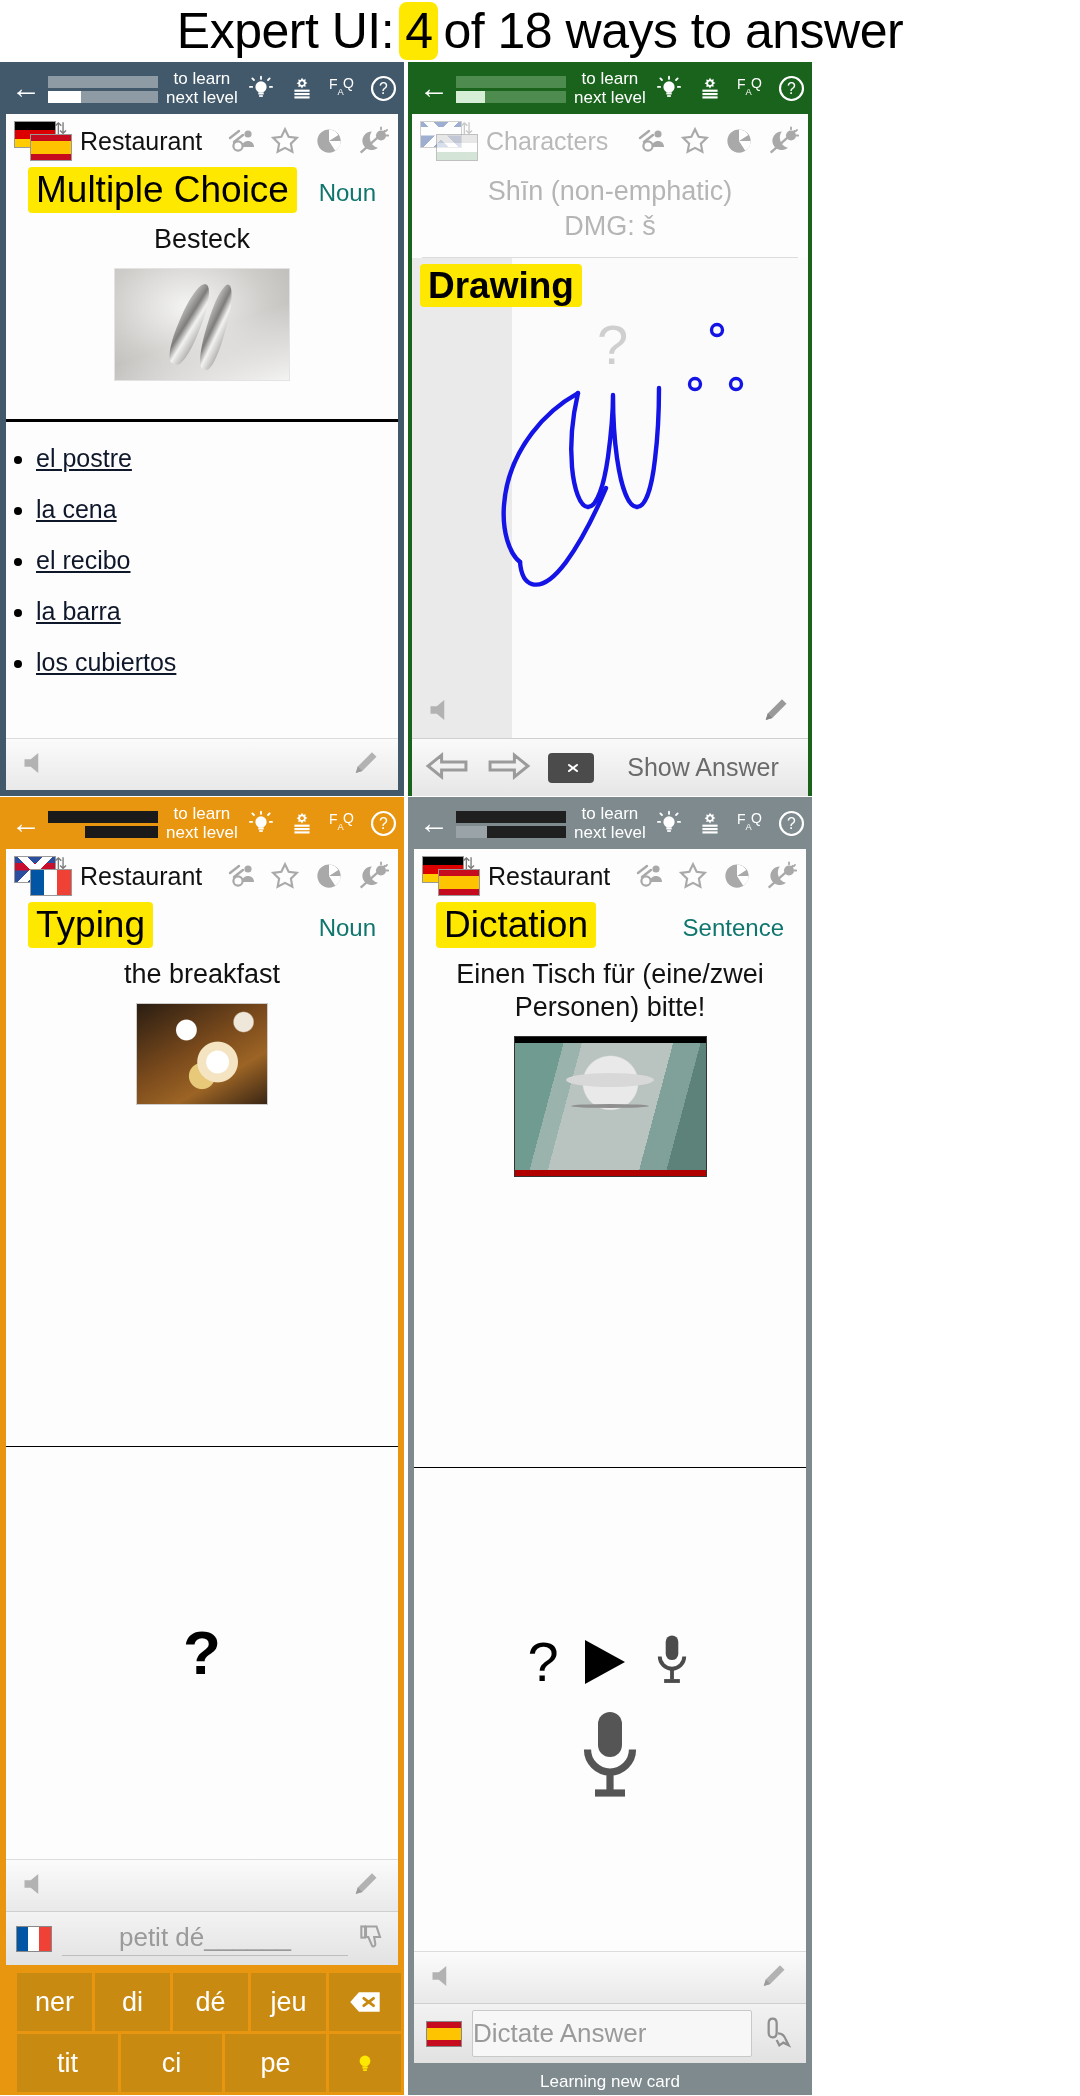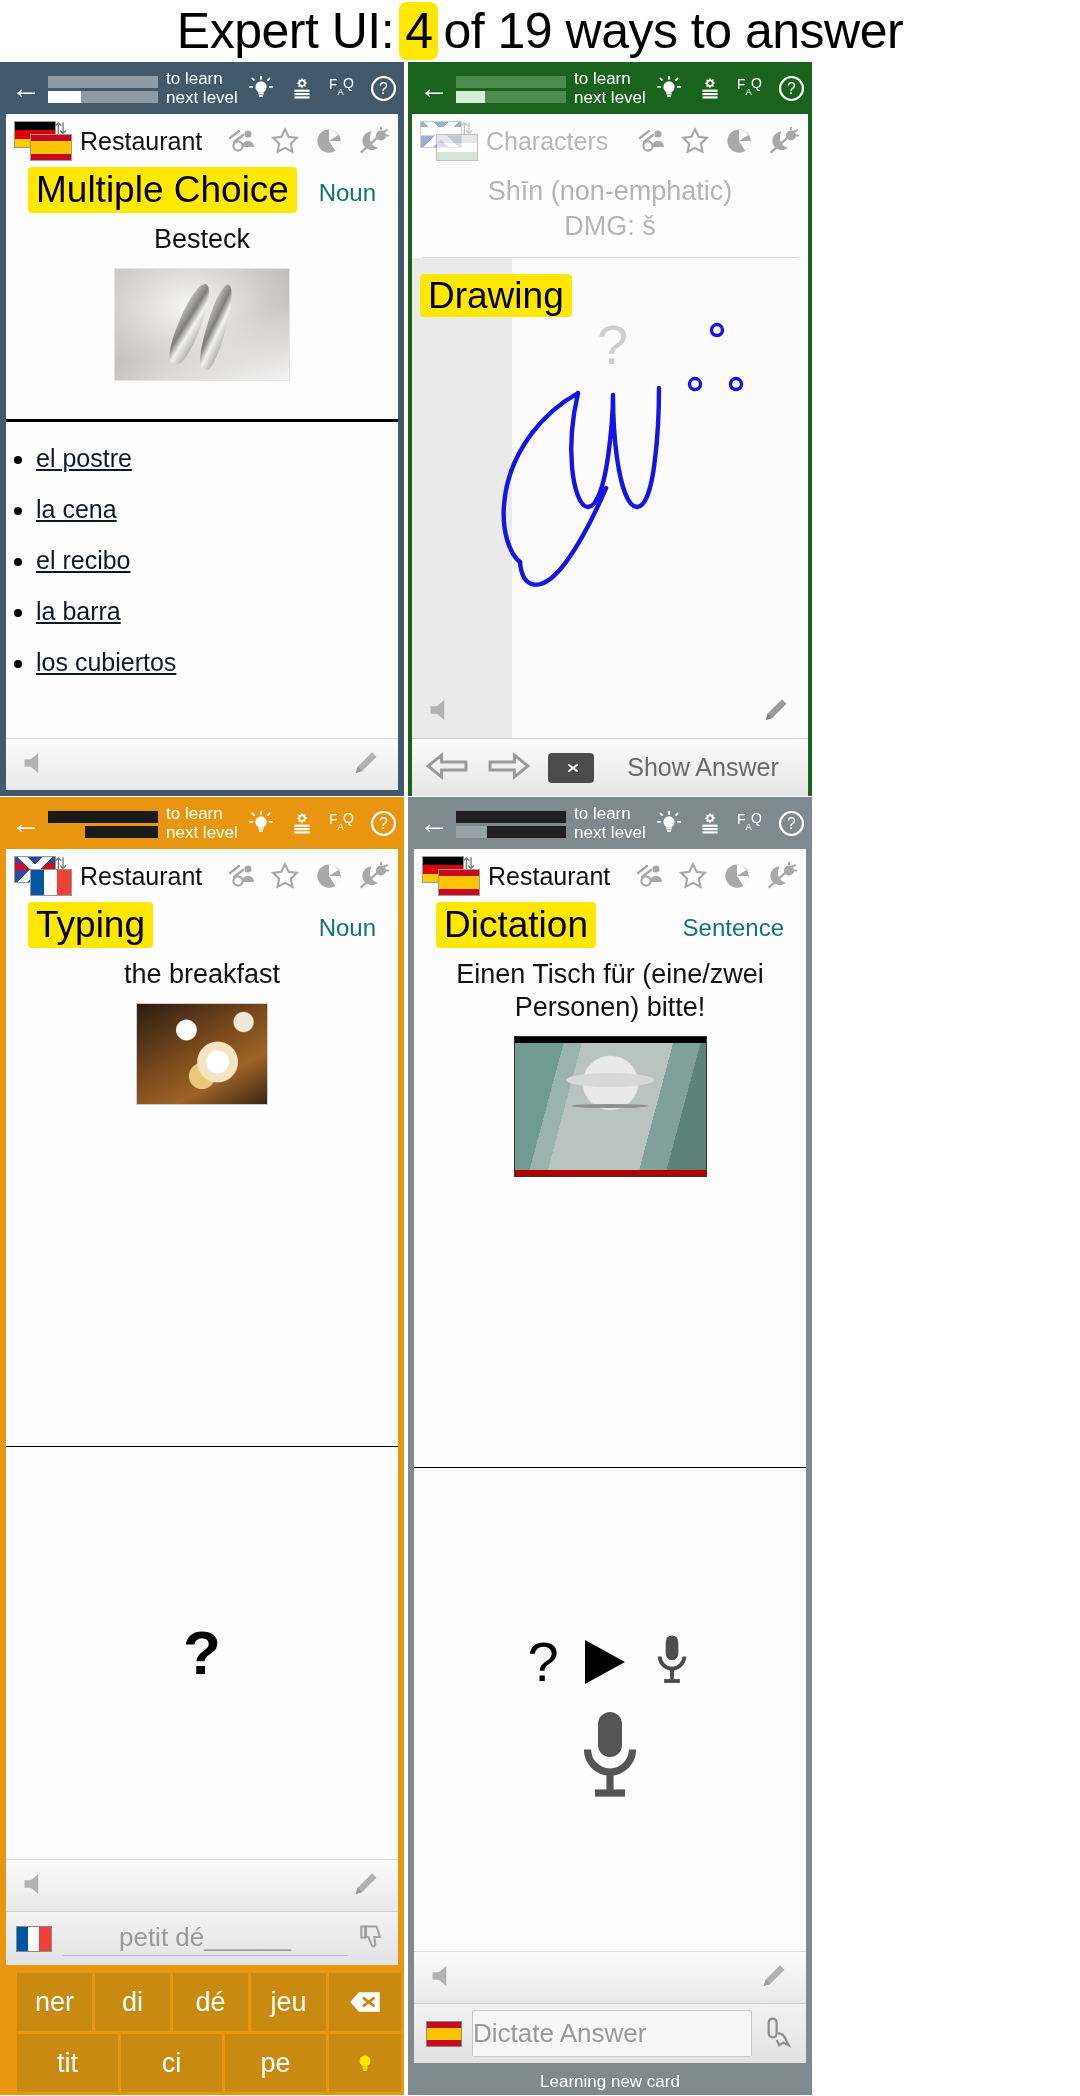--- a/index.html
+++ b/index.html
@@ -71,20 +71,21 @@
   .bar-fill { position:absolute; left:0; top:0; bottom:0; background:#fff; }
   .green .bar-fill { background:#D6EED6; }
   .blue .bar-fill  { background:#fff; }
   .orange .bar-fill{ background:#E8960F; }
   .grey .bar-fill  { background:#9AA3A8; }
 
   .bar-labels {
     flex:0 0 auto;
     color:#fff; font-size:17px; line-height:19px;
     margin-left:4px;
+    text-align:center;
   }
   .tb-spacer { flex:1 1 auto; }
   .tb-icons { display:flex; align-items:center; gap:11px; flex:0 0 auto; padding-right:2px;}
   .tb-ic { width:30px; height:30px; display:flex; align-items:center; justify-content:center; }
   .tb-ic svg { display:block; }
 
   
   .card {
     flex:1 1 auto;
     margin:0 6px 6px 6px;
@@ -191,21 +192,21 @@
     padding:0 14px;
     background:linear-gradient(#fbfbfb,#e9e9e9);
     border-top:1px solid #dcdcdc;
   }
   .spk-row.plain { background:transparent; border-top:none; }
 
   
   .draw-wrap { position:relative; flex:1 1 auto; background:#fbfbfb; overflow:hidden; }
   .draw-grey-col { position:absolute; left:0; top:0; bottom:0; width:100px; background:#eaeaea; }
   .draw-q { position:absolute; left:185px; top:54px; font-size:56px; color:#cfcfcf; }
-  .draw-badge { position:absolute; left:8px; top:16px; }
+  .draw-badge { position:absolute; left:8px; top:6px;font-weight:bold; }
 
   
   .nav-bar {
     flex:0 0 auto; height:58px;
     display:flex; align-items:center; gap:16px;
     padding:0 12px;
     background:linear-gradient(#fafafa,#e6e6e6);
     border-top:1px solid #cfcfcf;
   }
   .nav-show { flex:1 1 auto; text-align:center; font-size:25px; color:#6a6a6a; }
@@ -265,21 +266,21 @@
   }
 
   .panel-sep-h { background:#ffffff; }
 </style>
 </head>
 <body>
 
 <div class="page-title">
   <span>Expert UI:</span>
   <span class="hl-num">4</span>
-  <span>of 19 ways to answer</span>
+  <span>of 18 ways to answer</span>
 </div>
 
 <div class="grid">
 
   <div class="panel panel1">
     <div class="phone blue">
 
       <div class="toolbar">
         <div class="tb-back">←</div>
         <div class="bars">

